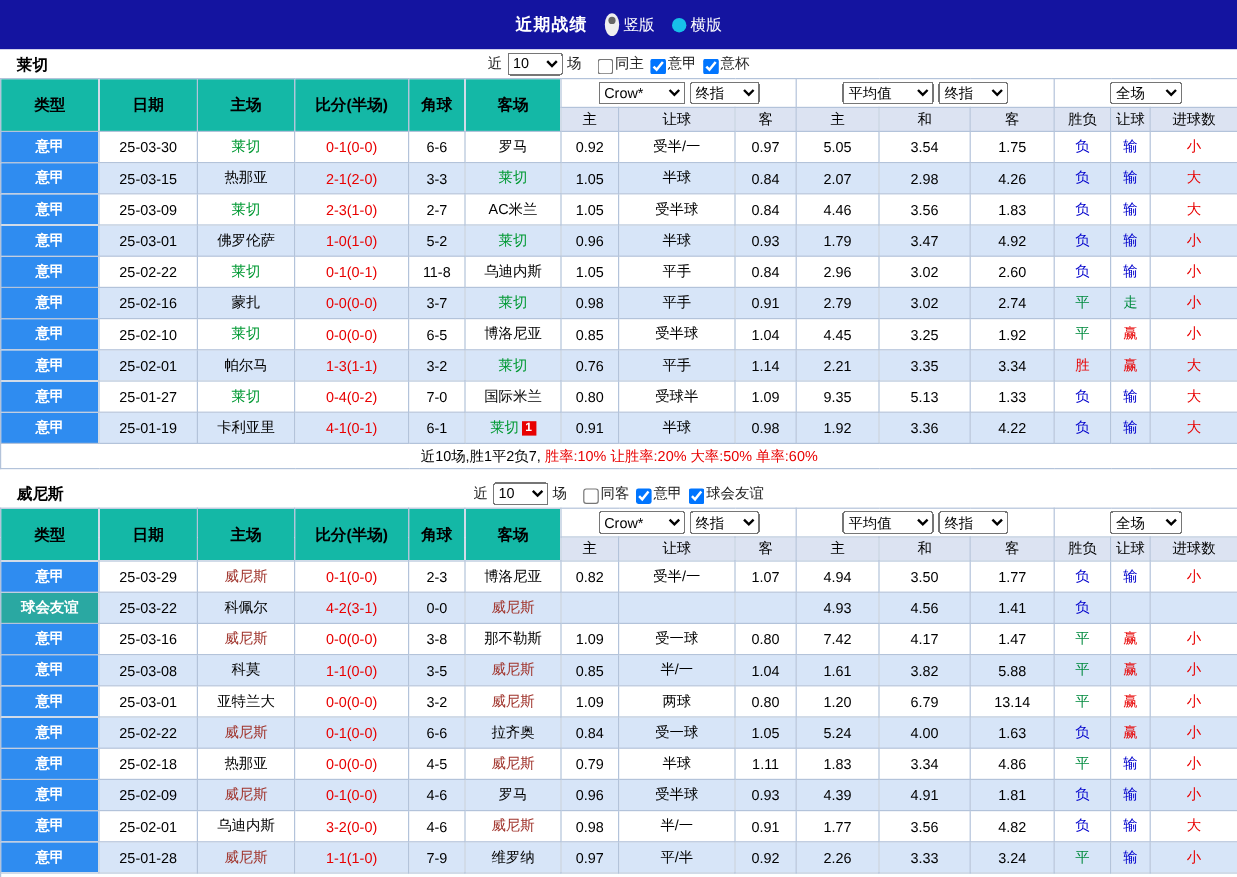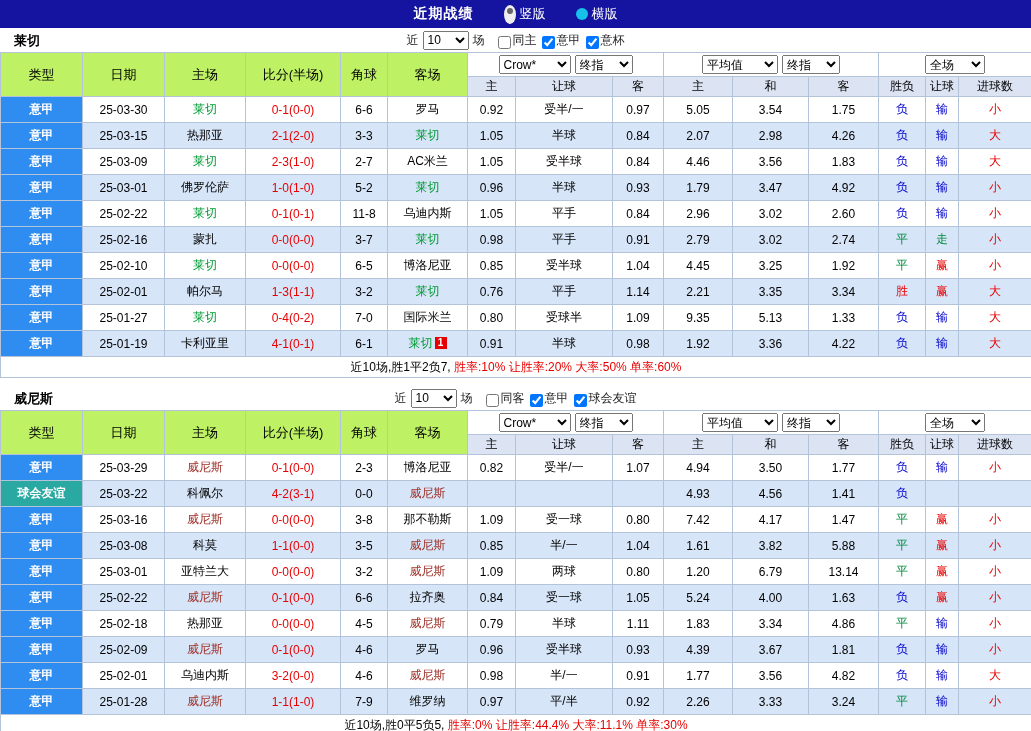--- a/index.html
+++ b/index.html
@@ -1,18 +1,18 @@
 <!DOCTYPE html>
 <html><head>
 <meta charset="utf-8">
 <style>
   *{box-sizing:border-box;}
   html,body{margin:0;padding:0;}
   body{width:1031px;background:#ffffff;font-family:"Liberation Sans",sans-serif;}
-  .titlebar{height:28px;background:#1414a0;display:flex;align-items:center;justify-content:center;gap:18px;}
+  .titlebar{height:41px;background:#1414a0;display:flex;align-items:center;justify-content:center;gap:2px;}
   .title{color:#ffffff;font-weight:bold;font-size:14px;letter-spacing:1px;}
   .radio{color:#ffffff;font-size:13px;display:inline-flex;align-items:center;margin-left:12px;cursor:pointer;}
   .rdot{width:12px;height:12px;border-radius:50%;display:inline-block;margin-right:4px;position:relative;background:#efefef;}
   .rdot.sel::after{content:"";position:absolute;left:3px;top:3px;width:6px;height:6px;border-radius:50%;background:#666;}
   .rdot.alt{background:#17c0e9;}
   .match-section{margin:0;}
   .match-section + .match-section{margin-top:8px;}
   .filter-row{position:relative;height:24px;display:flex;align-items:center;justify-content:center;font-size:12px;color:#222;}
   .team-name{position:absolute;left:14px;top:4px;font-weight:bold;font-size:13px;color:#000;}
   .filter-controls{display:inline-flex;align-items:center;}
@@ -21,21 +21,21 @@
   .cb input{width:13px;height:13px;margin:0 2px 0 5px;}
   .cbl{color:#222;}
   .sel{font-size:12px;height:19px;font-family:inherit;}
   .selcount{width:46px;margin:0 4px;}
   .w70{width:72px;}
   .w56{width:58px;margin-left:4px;}
   .w74{width:76px;}
   .w58{width:60px;}
   table.stats-table{width:1031px;border-collapse:collapse;table-layout:fixed;}
   .stats-table th,.stats-table td{border:1px solid #b3c3da;text-align:center;padding:0;overflow:hidden;white-space:nowrap;}
-  th.mth{background:#bef264;font-weight:normal;font-size:13px;color:#000;}
+  th.mth{background:#14b8a6;font-weight:bold;font-size:13px;color:#000;}
   th.selth{background:#ffffff;height:24px;font-weight:normal;}
   th.sth{background:#dce3f2;font-weight:normal;font-size:12px;height:20px;color:#000;}
   .stats-table td{height:26px;font-size:12px;color:#000;background:#ffffff;}
   tr.alt td{background:#d7e5f8;}
   td.typec{background:#2f8cf0;color:#fff;font-weight:bold;font-size:12px;}
   tr.alt td.typec{background:#2f8cf0;}
   td.typec.friendly{background:#2aa8a2;}
   tr.alt td.typec.friendly{background:#2aa8a2;}
   td.score{color:#e80000;}
   .badge{display:inline-block;background:#e80000;color:#fff;font-size:10px;line-height:12px;width:12px;height:12px;margin-left:2px;vertical-align:1px;font-weight:bold;}
@@ -489,21 +489,21 @@
               <td class="typec">意甲</td>
               <td>25-02-09</td>
               <td style="color:#a0342c">威尼斯</td>
               <td class="score">0-1(0-0)</td>
               <td>4-6</td>
               <td><span>罗马</span></td>
               <td>0.96</td>
               <td>受半球</td>
               <td>0.93</td>
               <td>4.39</td>
-              <td>3.67</td>
+              <td>4.91</td>
               <td>1.81</td>
               <td style="color:#0000cc">负</td>
               <td style="color:#0000cc">输</td>
               <td style="color:#e80000">小</td>
             </tr>
             <tr class="drow">
               <td class="typec">意甲</td>
               <td>25-02-01</td>
               <td>乌迪内斯</td>
               <td class="score">3-2(0-0)</td>

